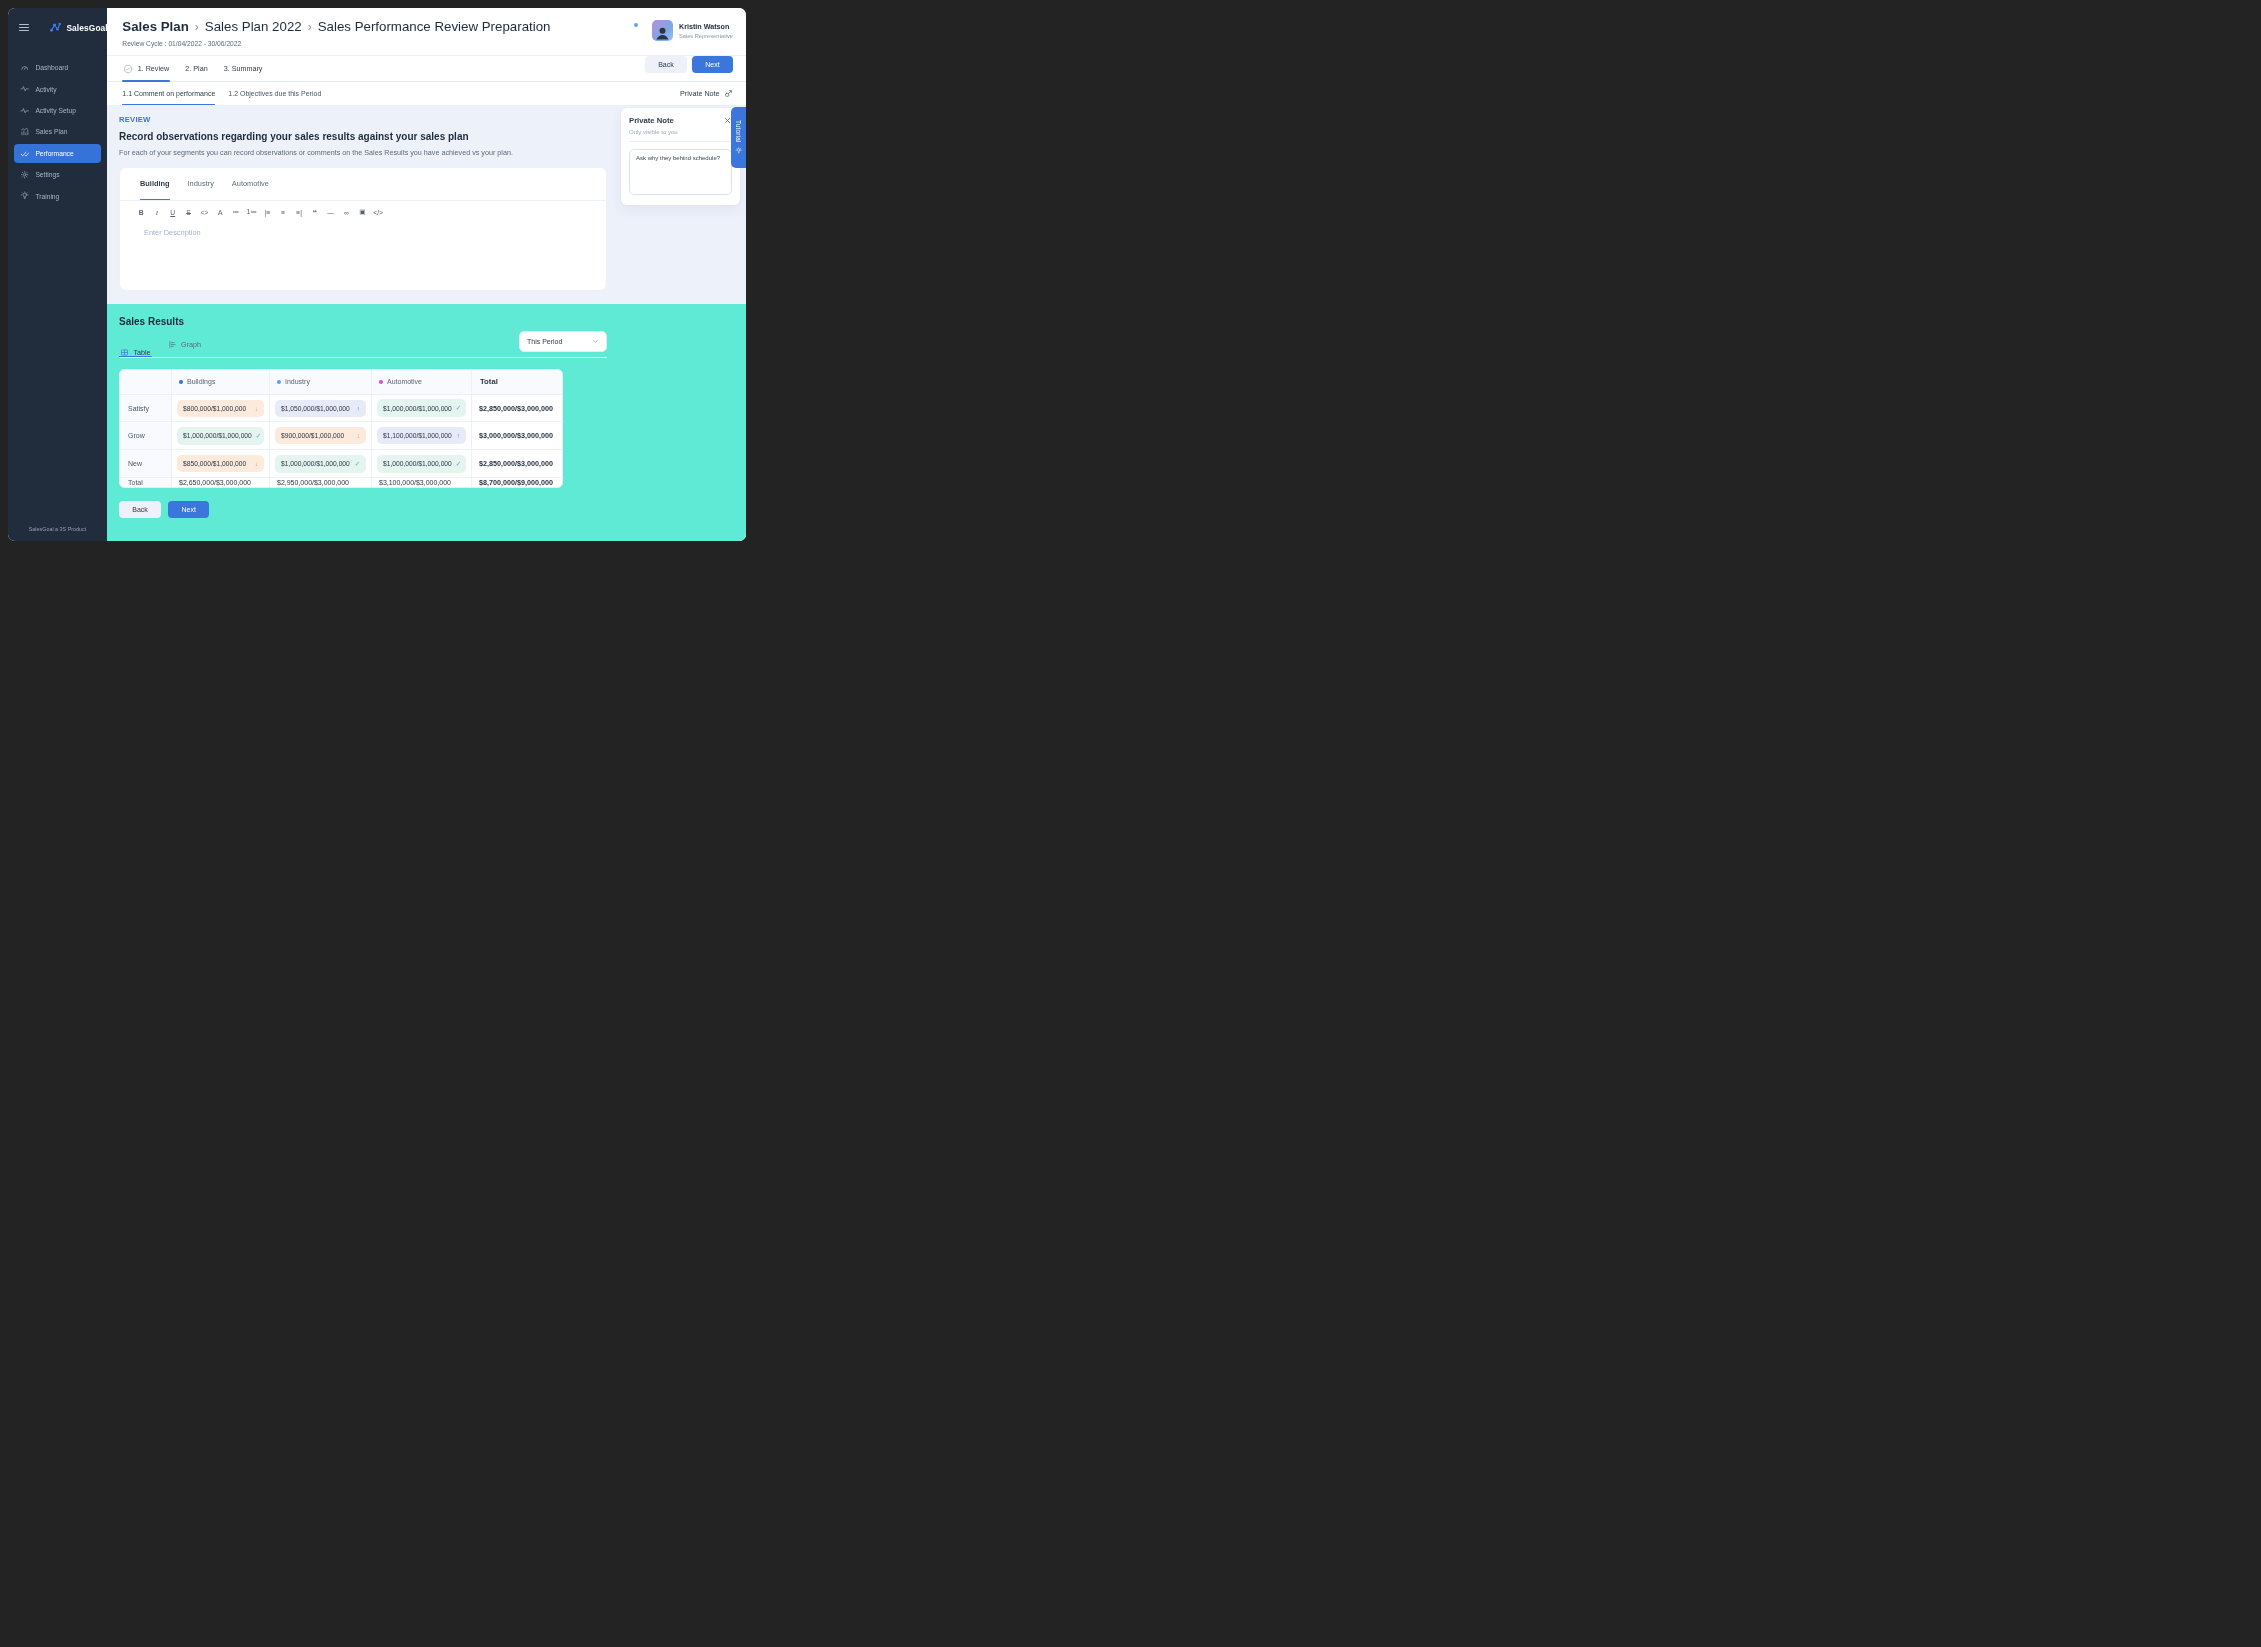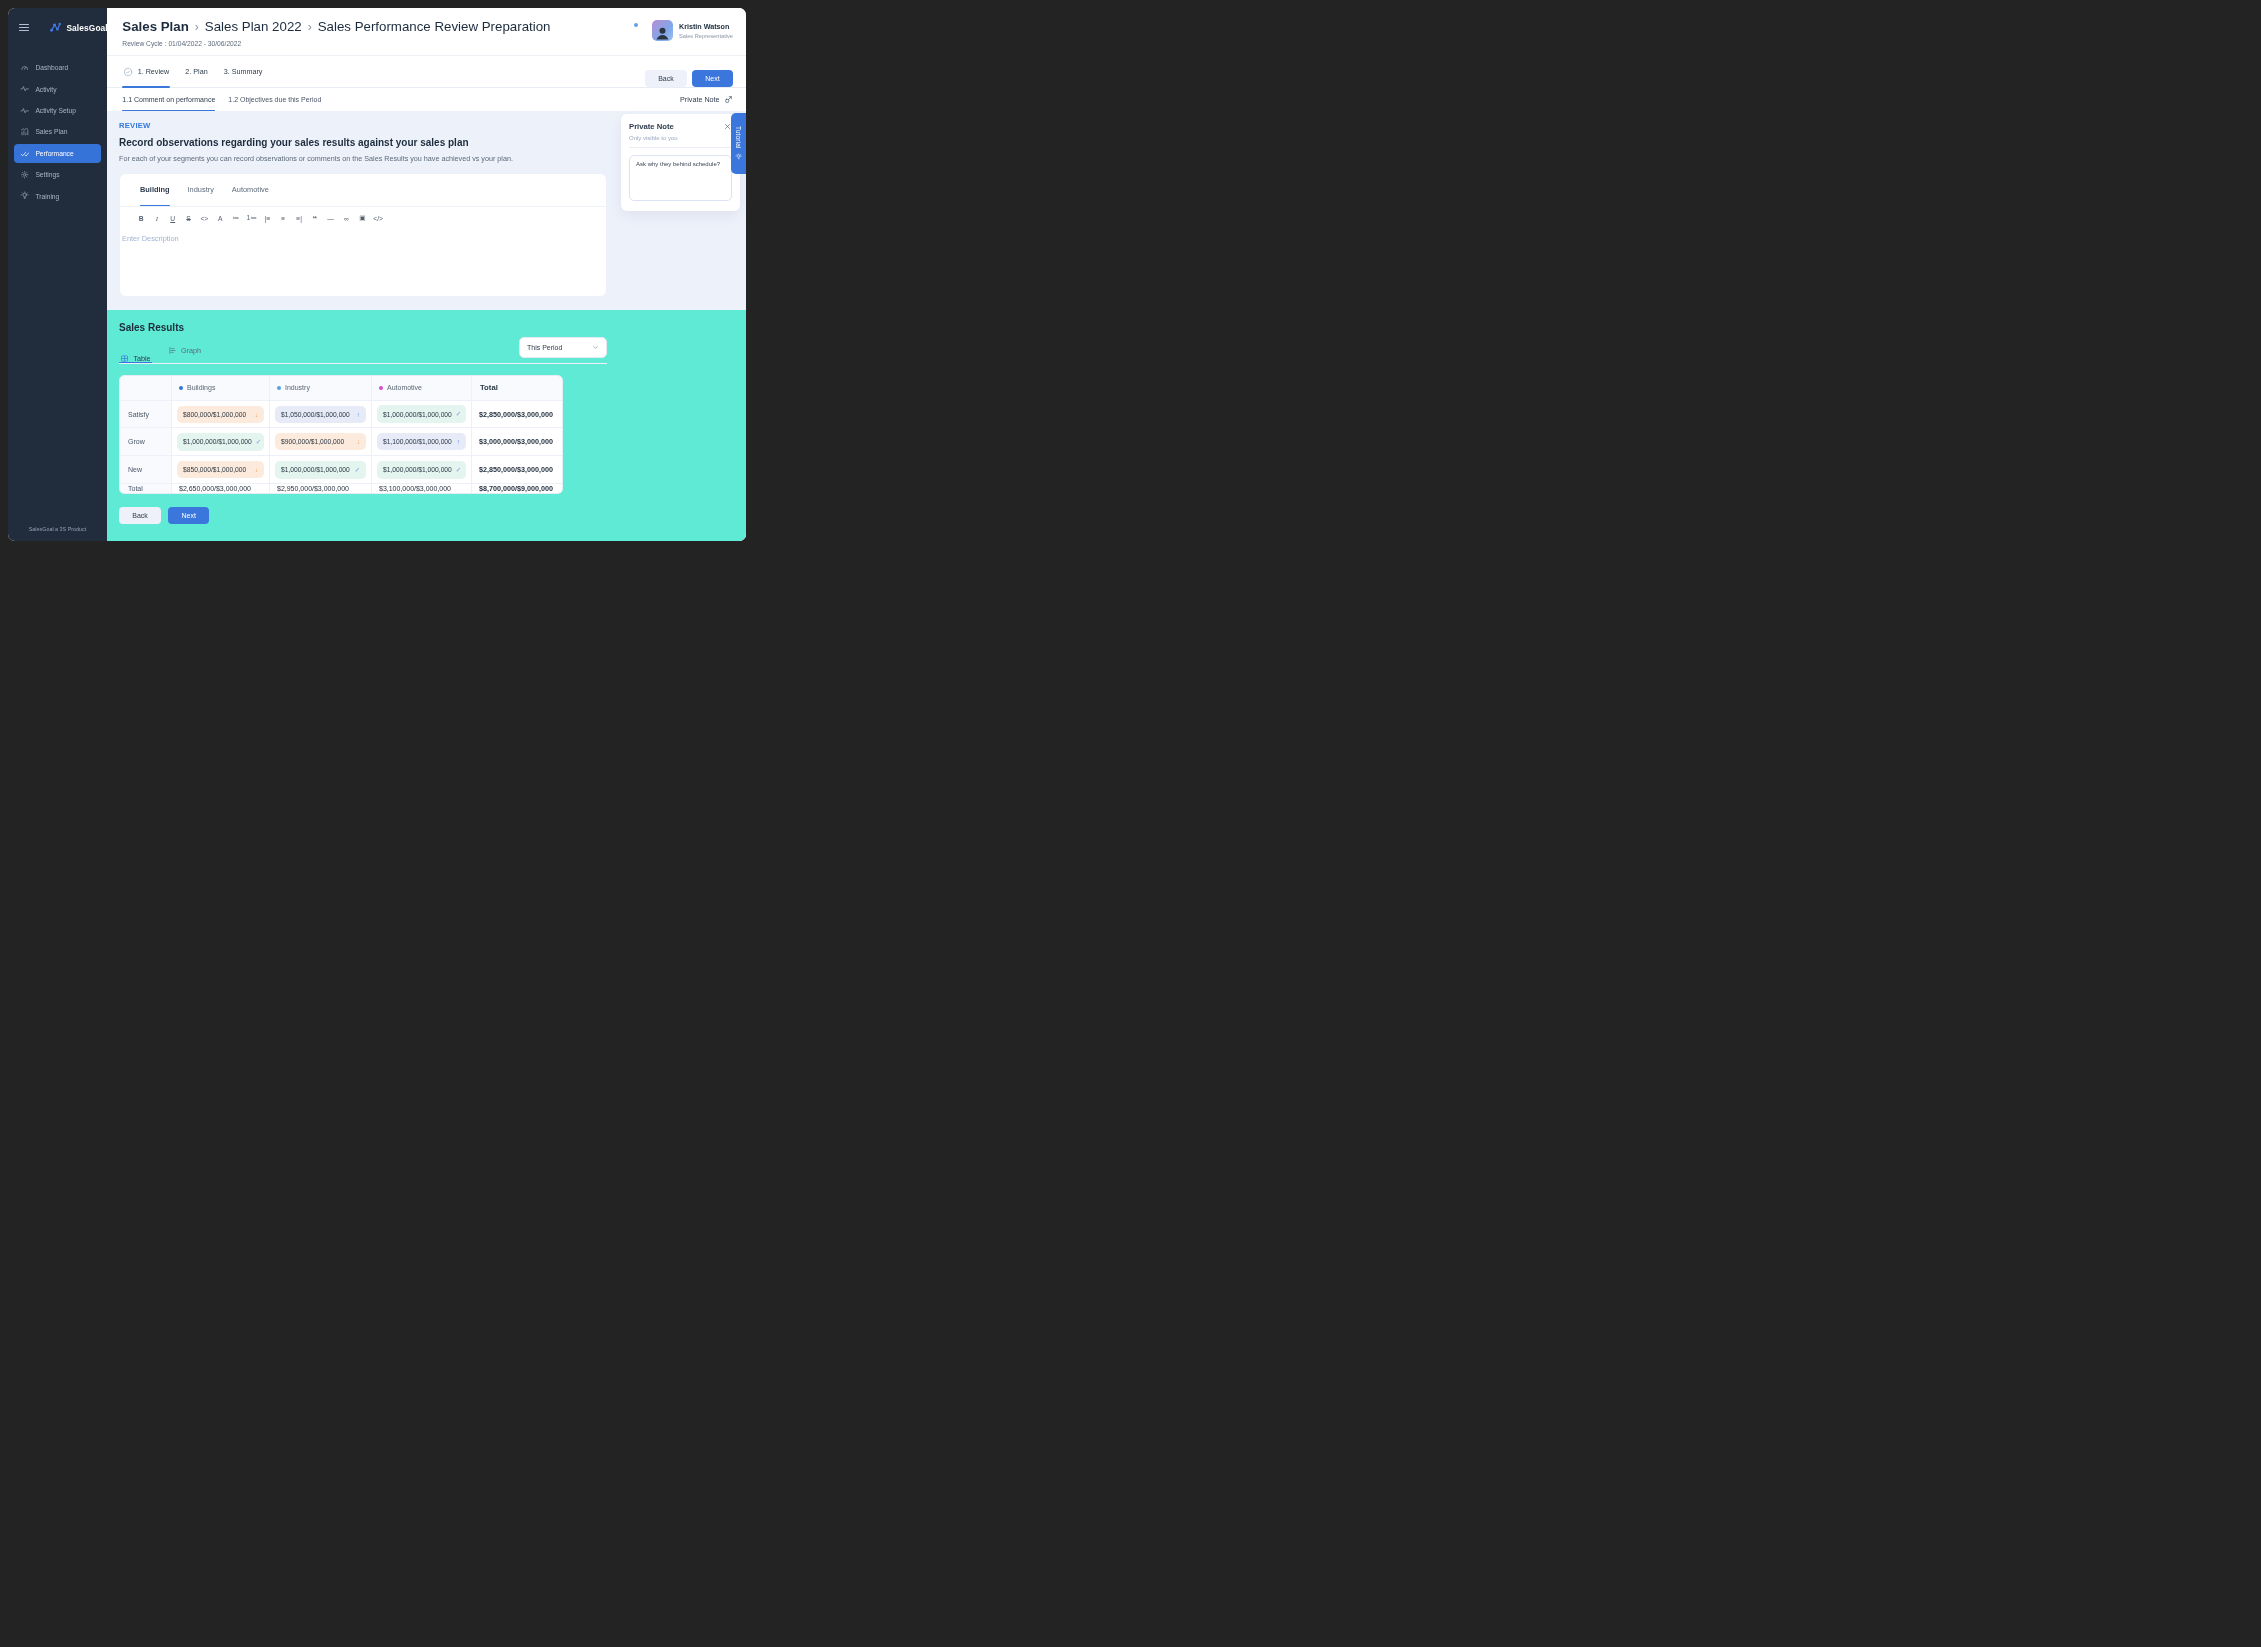--- a/index.html
+++ b/index.html
@@ -38,21 +38,21 @@
 
   .user-box { display:flex; align-items:center; gap:6px; margin-top:1px; cursor:pointer; }
   .notif-dot { width:4.4px; height:4.4px; border-radius:50%; background:#64a0ea; margin-right:8px; align-self:flex-start; margin-top:3px; }
   .avatar { width:21px; height:21px; border-radius:5px; background:linear-gradient(135deg,#b98fd4 0%,#7fa7e8 60%,#9bc0f0 100%);
             overflow:hidden; display:flex; align-items:flex-end; justify-content:center; }
   .avatar svg { width:17px; height:17px; }
   .user-name { font-size:7.2px; font-weight:bold; color:#1d2c3d; }
   .user-role { font-size:5.7px; color:#8b96a5; margin-top:1.5px; }
 
   
-  .steps-row { display:flex; justify-content:space-between; align-items:flex-end; height:33px;
+  .steps-row { display:flex; justify-content:space-between; align-items:flex-start; height:27px;
                border-top:0.5px solid #eef1f6; border-bottom:0.5px solid #e8edf5; padding:0 13px 0 15.3px; }
   .steps { display:flex; gap:14px; height:100%; }
   .step { position:relative; display:flex; align-items:center; gap:4.4px; font-size:7.2px; color:#2e3c4e; cursor:pointer; padding:0 1px; }
   .step.active::after { content:""; position:absolute; left:0; right:0; bottom:-0.5px; height:1.5px; background:#3b76dd; border-radius:1px; }
   .step-check { width:10px; height:10px; display:flex; }
   .step-check svg { width:10px; height:10px; }
   .step-actions { display:flex; gap:5px; }
   .btn { border:none; border-radius:4px; padding:5px 13.3px; font-size:7px; cursor:pointer; font-family:inherit; }
   .btn-back { background:#eef1f9; color:#2e3c4e; }
   .btn-next { background:#3b76dd; color:#fff; }
@@ -78,21 +78,21 @@
   .editor-tab.active { color:#2e3c4e; font-weight:bold; }
   .editor-tab.active::after { content:""; position:absolute; left:0; right:0; bottom:-0.5px; height:1.7px; background:#3b76dd; border-radius:1.5px; }
   .editor-toolbar { display:flex; align-items:center; gap:1.5px; padding:4.4px 14px 2px; }
   .tool-btn { min-width:14.3px; height:14.3px; display:flex; align-items:center; justify-content:center; border:none; background:none;
               color:#55606f; font-size:6.7px; border-radius:3px; cursor:pointer; font-family:inherit; white-space:nowrap; }
   .tool-bold { font-weight:bold; }
   .tool-italic { font-style:italic; font-family:"Liberation Serif", serif; }
   .tool-underline { text-decoration:underline; }
   .tool-strikethrough { text-decoration:line-through; }
   .tool-quote { font-size:9.4px; font-weight:bold; }
-  .editor-area { padding:7px 2px 20px; min-height:69px; font-size:7.4px; color:#9fb3d1; cursor:text; }
+  .editor-area { padding:7px 24px 20px; min-height:69px; font-size:7.4px; color:#9fb3d1; cursor:text; }
 
   .private-note-panel { position:absolute; top:3px; right:6px; width:119px; background:#fff; border-radius:6px;
                         padding:8px 8px 10px; box-shadow:0 5px 13px rgba(40,60,100,.07); }
   .pn-head { display:flex; justify-content:space-between; align-items:center; }
   .pn-title { font-size:7.7px; font-weight:bold; color:#2e3c4e; }
   .pn-close { border:none; background:none; cursor:pointer; padding:1px; }
   .pn-close svg { width:7px; height:7px; display:block; }
   .pn-sub { margin-top:3.5px; font-size:6px; color:#9aa8bd; }
   .pn-divider { margin:6.4px 0 7px; border:none; border-top:0.5px solid #e9eef6; }
   .pn-box { border:0.5px solid #dbe3f2; border-radius:5px; min-height:46px; padding:5px 6px; font-size:6px; color:#3a4557; cursor:text; }

